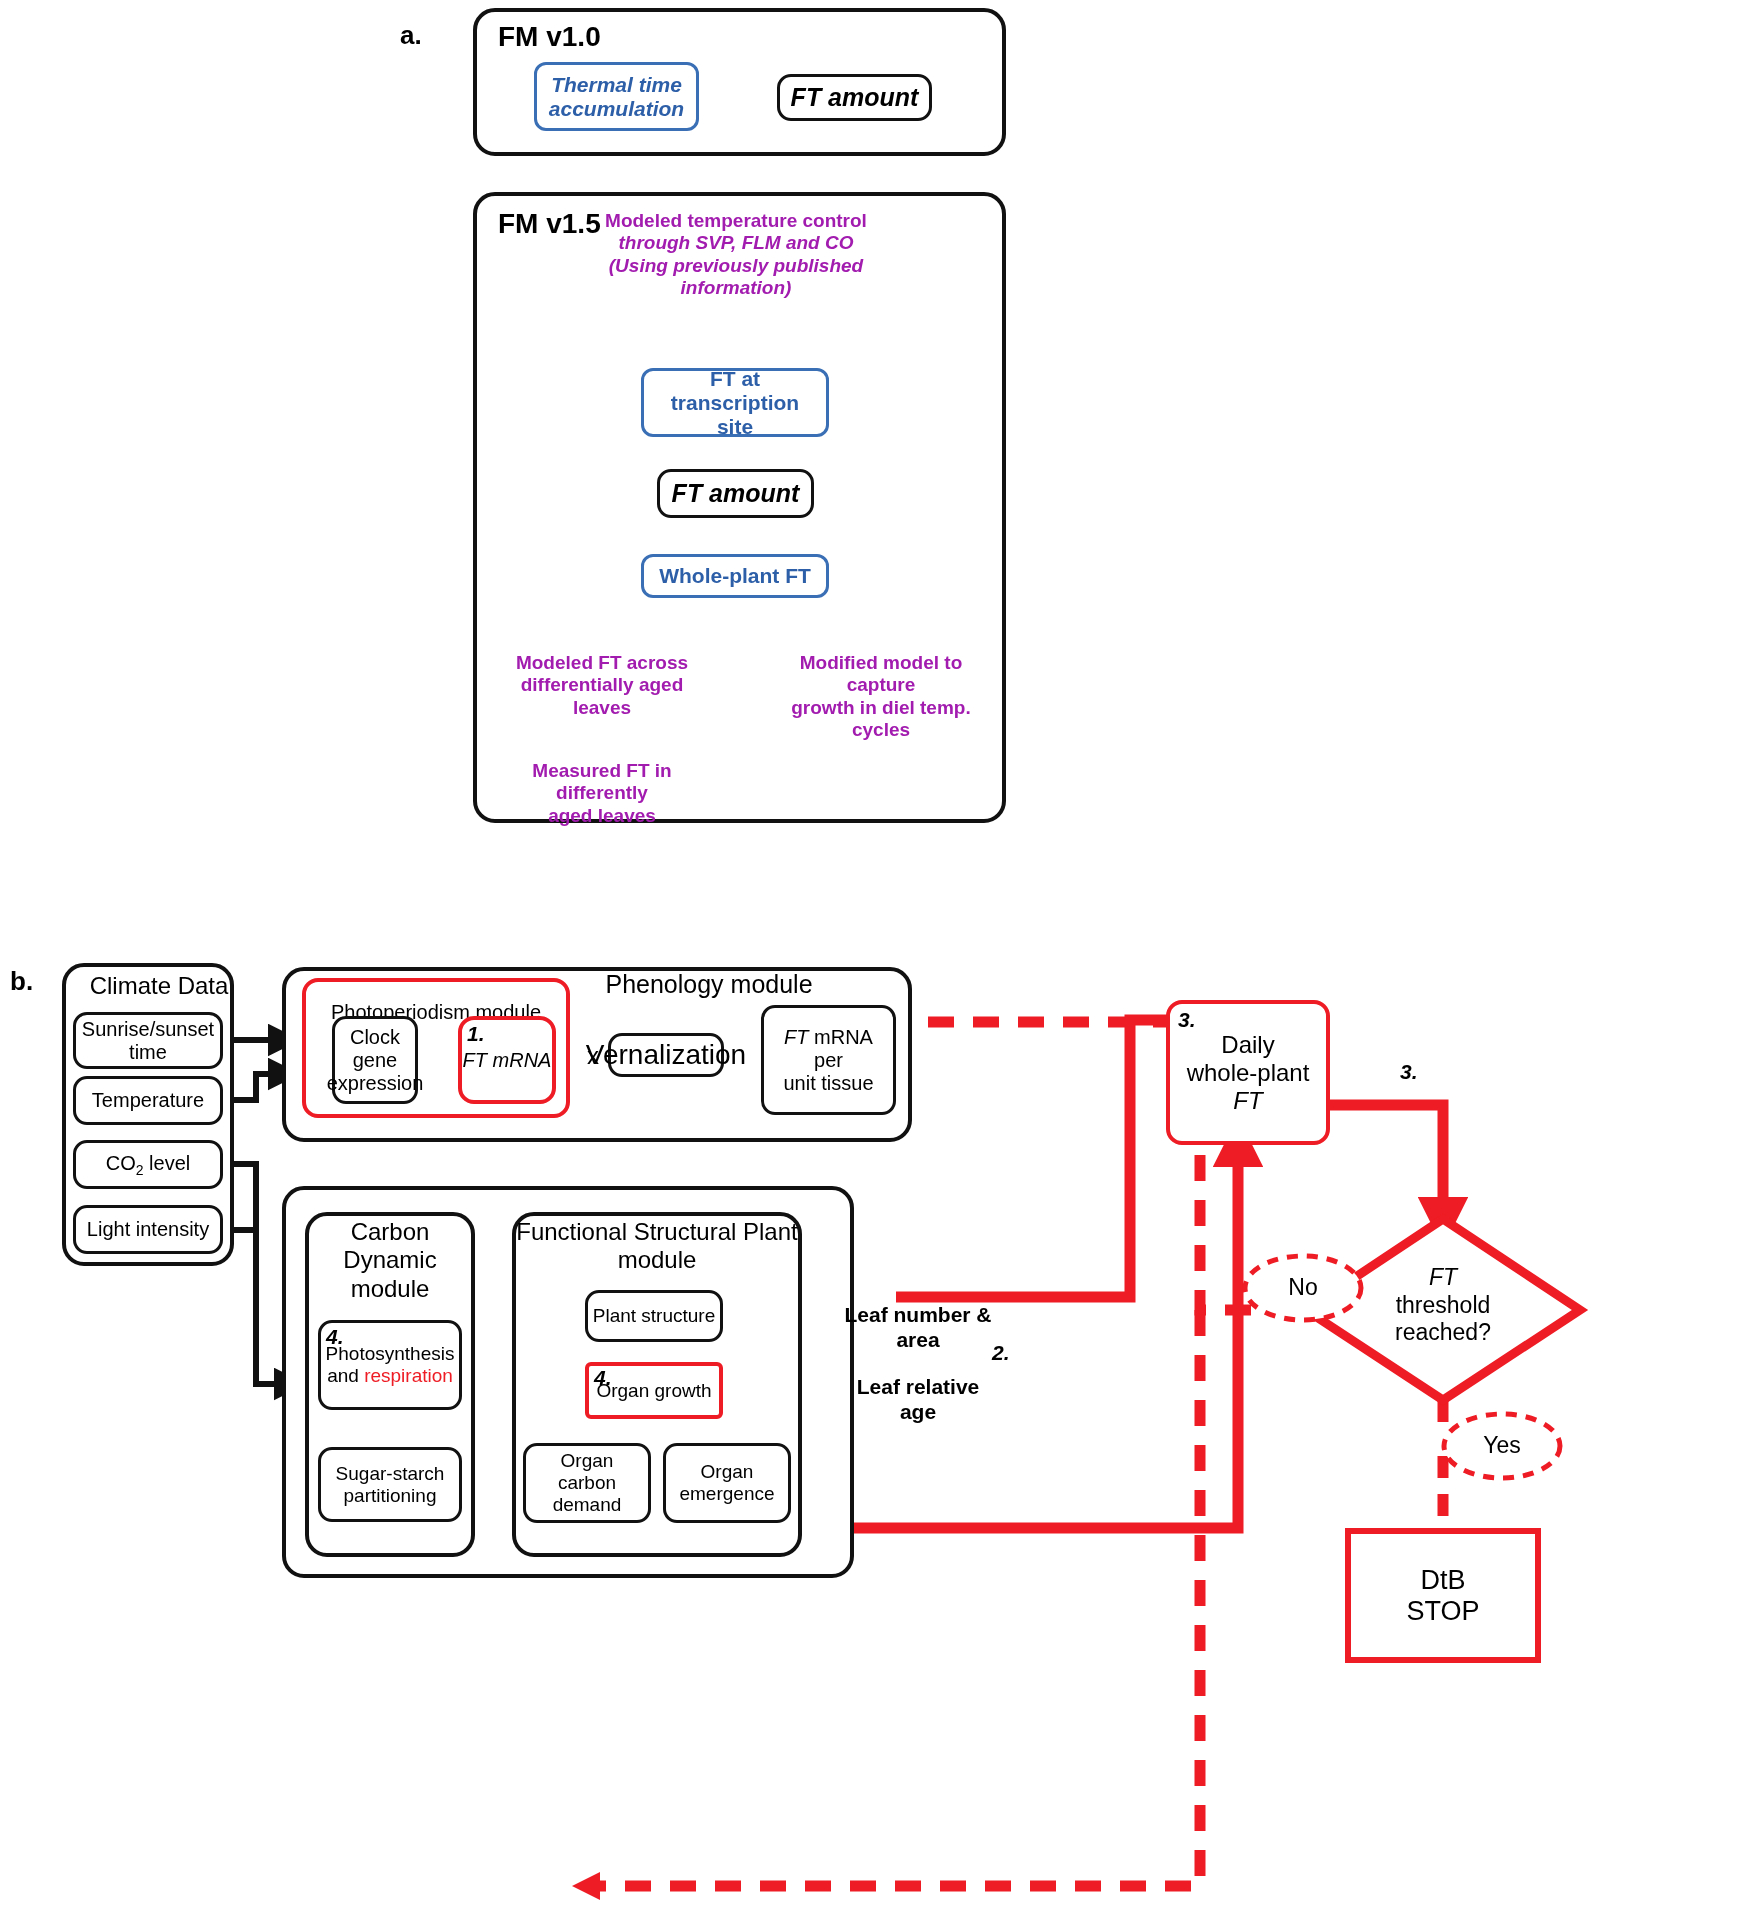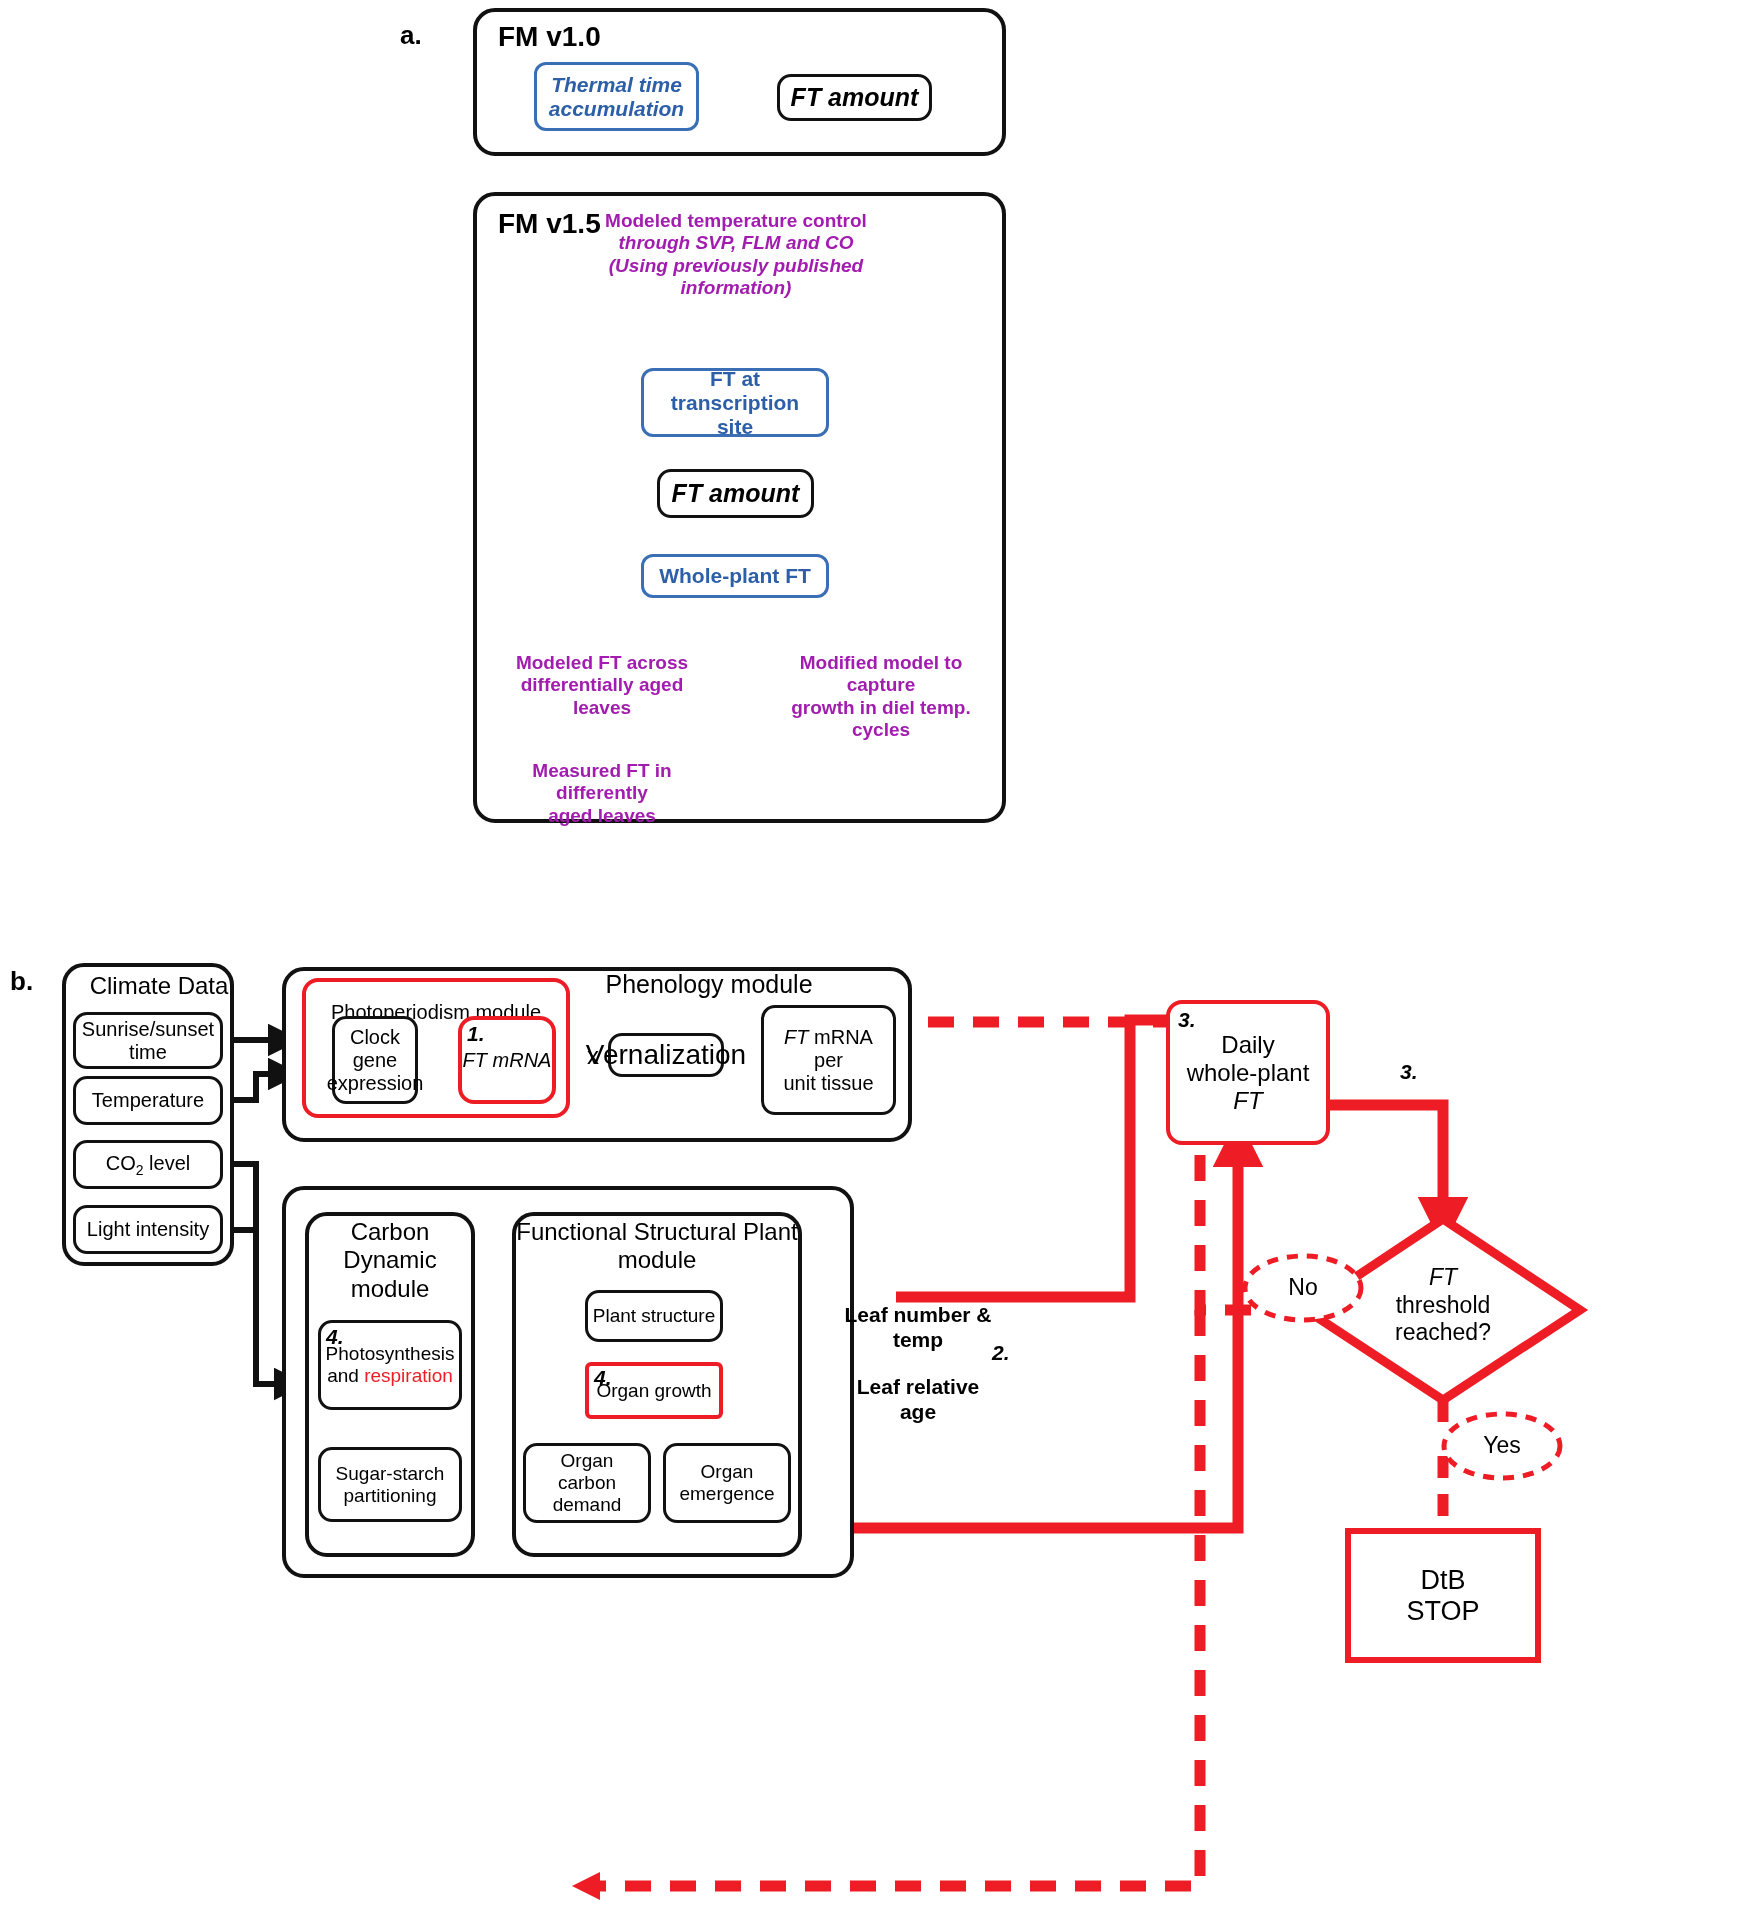--- a/index.html
+++ b/index.html
@@ -256,21 +256,21 @@
 <div class="num" style="left:594px;top:1366px;">4.</div>
 <div class="rbox blk" style="left:523px;top:1443px;width:128px;height:80px;font-size:19px;padding:0 5px;">
   <span>Organ carbon demand</span>
 </div>
 <div class="rbox blk" style="left:663px;top:1443px;width:128px;height:80px;font-size:19px;padding:0 5px;">
   <span>Organ emergence</span>
 </div>
 
 <div class="lbl bold" style="left:838px;top:1303px;width:160px;font-size:21px;">
   <div>Leaf number &amp;</div>
-  <div>temp</div>
+  <div>area</div>
 </div>
 <div class="lbl bold" style="left:838px;top:1375px;width:160px;font-size:21px;">Leaf relative age</div>
 <div class="num" style="left:992px;top:1341px;">2.</div>
 <div class="num" style="left:1400px;top:1060px;">3.</div>
 
 <div class="lbl" style="left:1245px;top:1274px;width:116px;font-size:23px;">No</div>
 <div class="lbl" style="left:1444px;top:1432px;width:116px;font-size:23px;">Yes</div>
 
 <div class="lbl" style="left:1363px;top:1264px;width:160px;font-size:23px;line-height:1.2;">
   <div class="ital">FT</div>

